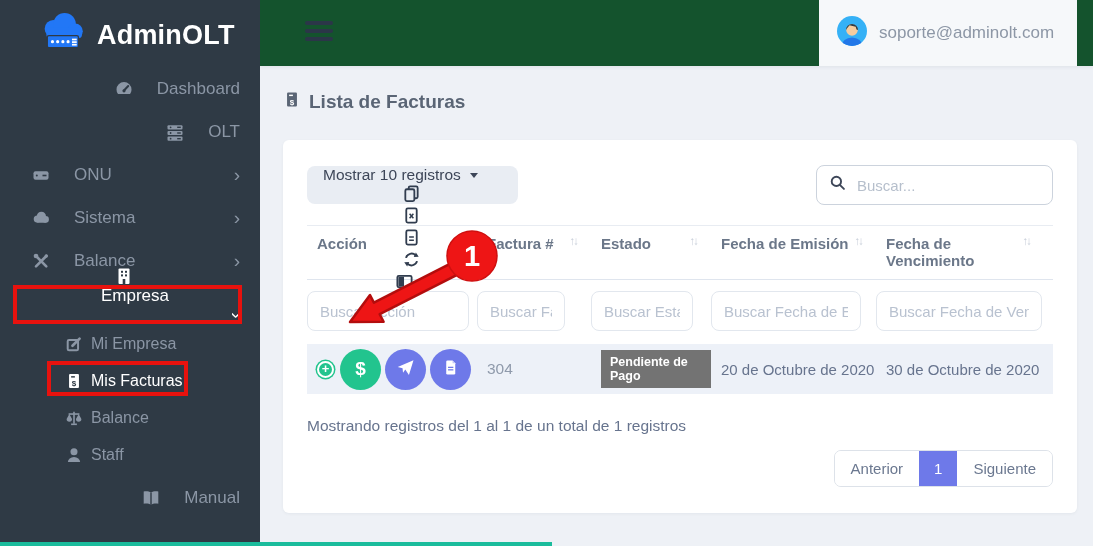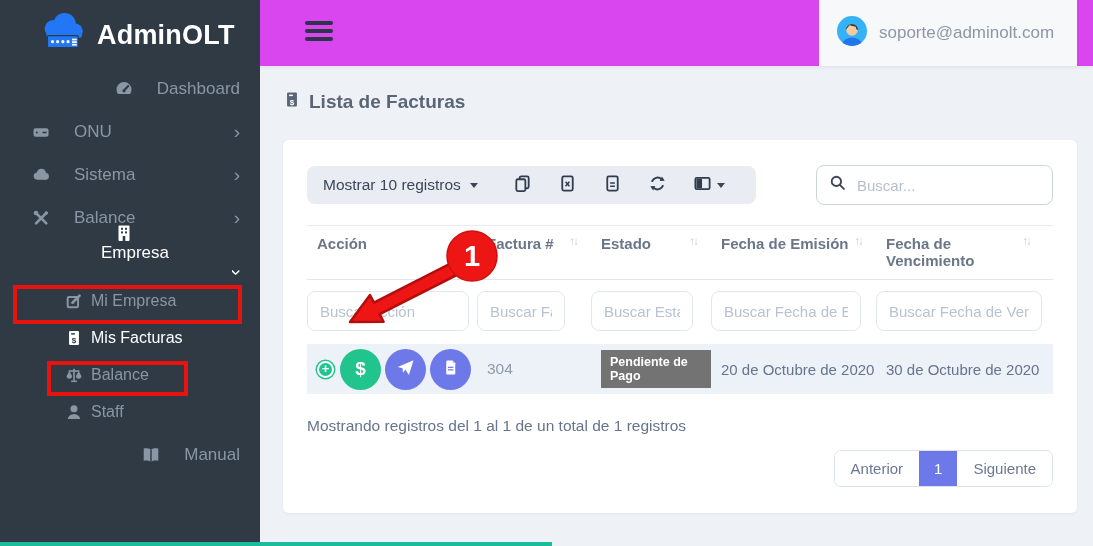--- a/index.html
+++ b/index.html
@@ -19,31 +19,31 @@
   .s-item.active .chev{ color:#fff; }
   .s-sub{ display:flex; align-items:center; height:37px; padding:0 20px 0 64px; color:#8b96a5; font-size:16px; cursor:pointer;}
   .s-sub .ic{ width:20px; display:flex; justify-content:center; margin-right:7px;}
   .s-sub.active{ color:#fff; }
   .rot90{ display:inline-block; transform:rotate(90deg); }
   .hl-box{ position:absolute; border:4px solid #e8120e; z-index:40; pointer-events:none;}
   #hl-empresa{ left:13px; top:285px; width:229px; height:39px;}
   #hl-facturas{ left:47px; top:361px; width:141px; height:35px;}
   .bottom-strip{ position:absolute; left:0; bottom:0; width:552px; height:4px; background:#1abc9c; z-index:45;}
   
-  .topbar{ position:absolute; left:260px; top:0; right:0; height:66px; background:#d946ef; box-shadow:0 1px 4px rgba(40,50,70,.08); z-index:4;}
+  .topbar{ position:absolute; left:260px; top:0; right:0; height:66px; background:#14532d; box-shadow:0 1px 4px rgba(40,50,70,.08); z-index:4;}
   .hamburger{ position:absolute; left:45px; top:21px; width:28px; cursor:pointer;}
   .hamburger span{ display:block; width:28px; height:3.5px; background:#2b3648; border-radius:2px; margin-bottom:4.5px;}
   .user-chip{ position:absolute; right:16px; top:0; height:66px; width:258px; background:#f6f8fa; display:flex; align-items:center; gap:12px; padding-left:18px; cursor:pointer;}
   .user-email{ color:#8d97a6; font-size:17px; }
   
   .content{ position:absolute; left:260px; top:66px; right:0; bottom:0; background:#eef1f6; padding:24px 16px 0 23px;}
   .page-title{ display:flex; align-items:center; gap:8px; color:#5a6575; font-size:19px; font-weight:700;}
   .card{ margin-top:26px; background:#fff; border-radius:6px; box-shadow:0 1px 3px rgba(50,60,80,.06); padding:25px 24px 26px;}
   .card-top{ display:flex; justify-content:space-between; align-items:center;}
-  .dt-toolbar{ display:flex; align-items:center; background:#e9edf3; border-radius:8px; height:38px; padding:0 18px 0 16px;}
+  .dt-toolbar{ display:flex; align-items:center; background:#e9edf3; border-radius:8px; height:38px; padding:0 18px 0 16px;flex-direction:column;}
   .length{ display:flex; align-items:center; gap:9px; font-size:15.5px; color:#3d4658; margin-right:22px; cursor:pointer;}
   .caret{ width:0; height:0; border-left:4.5px solid transparent; border-right:4.5px solid transparent; border-top:5px solid #3d4658;}
   .tb-btn{ background:none; border:none; color:#313d4f; margin:0 13px; display:flex; align-items:center; gap:5px; cursor:pointer; padding:0;}
   .search-box{ display:flex; align-items:center; gap:10px; width:237px; height:40px; border:1px solid #ccd3dd; border-radius:8px; background:#fff; padding:0 12px; color:#3d4658;}
   .search-box input{ border:none; outline:none; width:100%; font-size:15px; color:#3d4658; font-family:"Liberation Sans",sans-serif;}
   .search-box input::placeholder{ color:#b6bfcc; }
   
   .thead{ display:flex; margin-top:20px; border-top:1px solid #e8ecf2; border-bottom:1px solid #dfe5ee; padding:9px 0 10px;}
   .th{ display:flex; font-weight:700; color:#6b7789; font-size:15px; padding-left:10px;}
   .sort{ margin-left:auto; margin-right:14px; color:#c6cdd8; font-size:11.5px; letter-spacing:-2px; font-weight:400;}
@@ -104,20 +104,38 @@
           <svg width="20" height="20" viewBox="0 0 20 20">
               <path fill="currentColor" d="M10 3a7.5 7.5 0 0 1 7.5 7.5c0 1.7-.6 3.3-1.5 4.6H4A7.4 7.4 0 0 1 2.5 10.5 7.5 7.5 0 0 1 10 3Z"></path>
               <path d="M10 11.5 14.2 7" stroke="#2f3a45" stroke-width="2" stroke-linecap="round"></path>
               <circle cx="10" cy="11.8" r="1.6" fill="#2f3a45"></circle>
             </svg>
         </span>
         <span>Dashboard</span>
       </div>
       <div class="s-item">
         <span class="ic">
+          <svg width="20" height="20" viewBox="0 0 20 20" fill="currentColor">
+              <rect x="2.5" y="3.2" width="15" height="4.2" rx="1"></rect>
+              <rect x="2.5" y="8.9" width="15" height="4.2" rx="1"></rect>
+              <rect x="2.5" y="14.6" width="15" height="4.2" rx="1"></rect>
+              <g fill="#2f3a45">
+                <rect x="12.2" y="4.6" width="3.6" height="1.4"></rect>
+                <rect x="12.2" y="10.3" width="3.6" height="1.4"></rect>
+                <rect x="12.2" y="16" width="3.6" height="1.4"></rect>
+                <circle cx="5.6" cy="5.3" r=".9"></circle>
+                <circle cx="5.6" cy="11" r=".9"></circle>
+                <circle cx="5.6" cy="16.7" r=".9"></circle>
+              </g>
+            </svg>
+        </span>
+        <span>OLT</span>
+      </div>
+      <div class="s-item">
+        <span class="ic">
           <svg width="20" height="20" viewBox="0 0 20 20">
               <rect x="2.5" y="6.2" width="15" height="8.6" rx="2" fill="currentColor"></rect>
               <circle cx="5.8" cy="10.5" r="1" fill="#2f3a45"></circle>
               <rect x="11.5" y="9.7" width="4" height="1.6" fill="#2f3a45"></rect>
             </svg>
         </span>
         <span>ONU</span>
         <span class="chev">›</span>
       </div>
       <div class="s-item">

